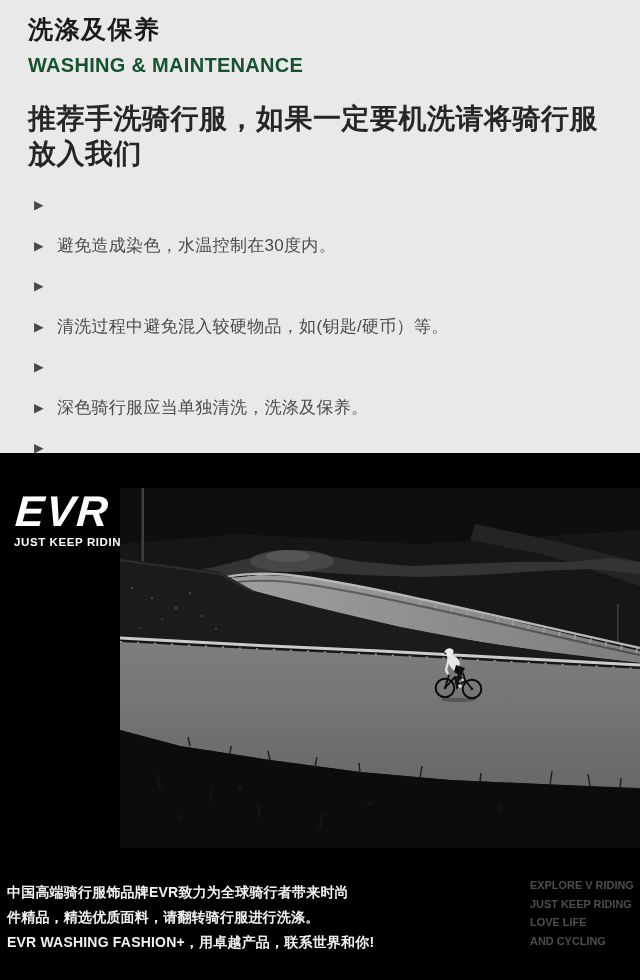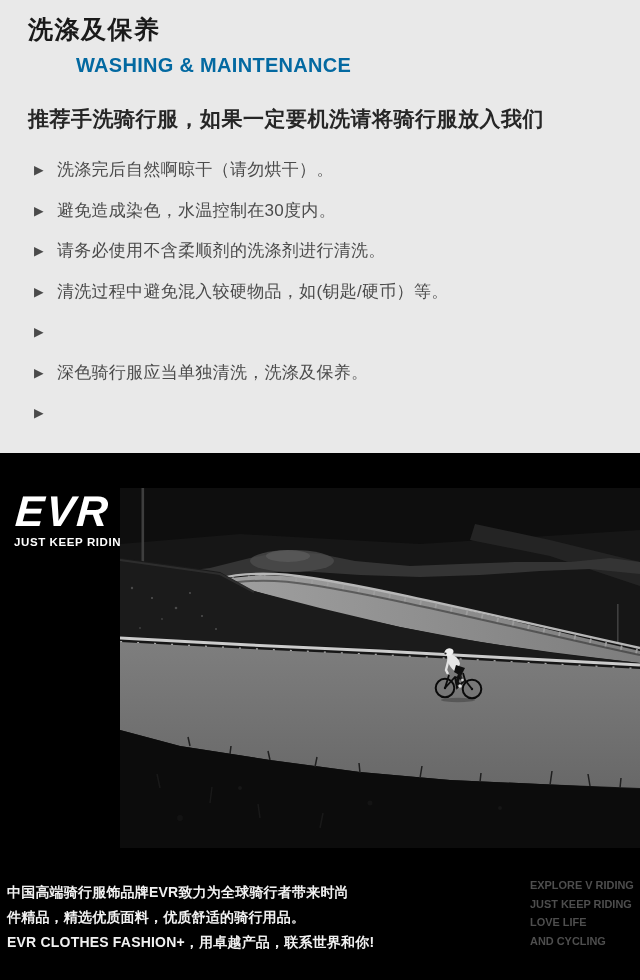--- a/index.html
+++ b/index.html
@@ -10,22 +10,22 @@
     -webkit-font-smoothing:antialiased;
   }
   .page{width:640px;height:980px;overflow:hidden;position:relative;}
 
   
   .care-section{
     height:453px;background:#e9e9e9;
     padding:14px 24px 0 28px;box-sizing:border-box;
   }
   .title-zh{font-size:25px;font-weight:700;color:#1a1a1a;letter-spacing:1.5px;line-height:30px;}
-  .title-en{font-size:20px;font-weight:700;color:#0369a1;margin-top:9px;letter-spacing:0.3px;line-height:24px;margin-left:48px;}
-  .intro{margin-top:24px;font-size:21px;font-weight:600;color:#262626;line-height:35px;letter-spacing:0.5px;}
+  .title-en{font-size:20px;font-weight:700;color:#14532d;margin-top:9px;letter-spacing:0.3px;line-height:24px;}
+  .intro{margin-top:24px;font-size:28px;font-weight:600;color:#262626;line-height:35px;letter-spacing:0.5px;}
   .bullets{list-style:none;margin:24px 0 0;padding:0 0 0 6px;}
   .bullets li{display:flex;align-items:flex-start;margin-bottom:20.5px;font-size:17px;color:#4b4b4b;line-height:19px;letter-spacing:0.3px;}
   .bullet-marker{font-size:12.5px;color:#4a4a4a;margin-right:13px;line-height:19px;padding-top:1px;flex:0 0 auto;}
 
   
   .brand-section{position:relative;height:527px;background:#000;overflow:hidden;}
   .photo{position:absolute;left:120px;top:35px;width:520px;height:360px;display:block;}
   .logo{position:absolute;left:14px;top:36px;color:#fff;}
   .logo-text{font-size:43px;font-weight:800;font-style:italic;letter-spacing:2px;line-height:44px;transform:skewX(-4deg);transform-origin:left bottom;}
   .logo-tagline{font-size:11.5px;font-weight:700;letter-spacing:0.6px;margin-top:3px;white-space:nowrap;}
@@ -41,29 +41,27 @@
     <div class="title-zh">洗涤及保养</div>
     <div class="title-en">WASHING &amp; MAINTENANCE</div>
 
     <div class="intro">
       <div>推荐手洗骑行服，如果一定要机洗请将骑行服放入我们</div>
     </div>
 
     <ul class="bullets">
       <li>
         <span class="bullet-marker">▶</span>
-        <span>洗涤完后自然啊晾干（请勿烘干）。</span>
       </li>
       <li>
         <span class="bullet-marker">▶</span>
         <span>避免造成染色，水温控制在30度内。</span>
       </li>
       <li>
         <span class="bullet-marker">▶</span>
-        <span>请务必使用不含柔顺剂的洗涤剂进行清洗。</span>
       </li>
       <li>
         <span class="bullet-marker">▶</span>
         <span>清洗过程中避免混入较硬物品，如(钥匙/硬币）等。</span>
       </li>
       <li>
         <span class="bullet-marker">▶</span>
       </li>
       <li>
         <span class="bullet-marker">▶</span>
@@ -158,22 +156,22 @@
         <path d="M40,300 l-3,-14 M90,315 l2,-16 M140,330 l-2,-14 M200,340 l3,-15" stroke="#191919" stroke-width="1.5" fill="none"></path>
         <circle cx="120" cy="300" r="2" fill="#171717"></circle>
           <circle cx="250" cy="315" r="2.5" fill="#141414"></circle>
         <circle cx="380" cy="320" r="2" fill="#161616"></circle>
           <circle cx="60" cy="330" r="3" fill="#131313"></circle>
       </g>
     </svg>
 
     <div class="caption">
       <div>中国高端骑行服饰品牌EVR致力为全球骑行者带来时尚</div>
-      <div>件精品，精选优质面料，优质舒适的骑行用品。</div>
-      <div>EVR CLOTHES FASHION+，用卓越产品，联系世界和你!</div>
+      <div>件精品，精选优质面料，请翻转骑行服进行洗涤。</div>
+      <div>EVR WASHING FASHION+，用卓越产品，联系世界和你!</div>
     </div>
 
     <div class="slogan">
       <div>EXPLORE V RIDING</div>
       <div>JUST KEEP RIDING</div>
       <div>LOVE LIFE</div>
       <div>AND CYCLING</div>
     </div>
 
   </div>

